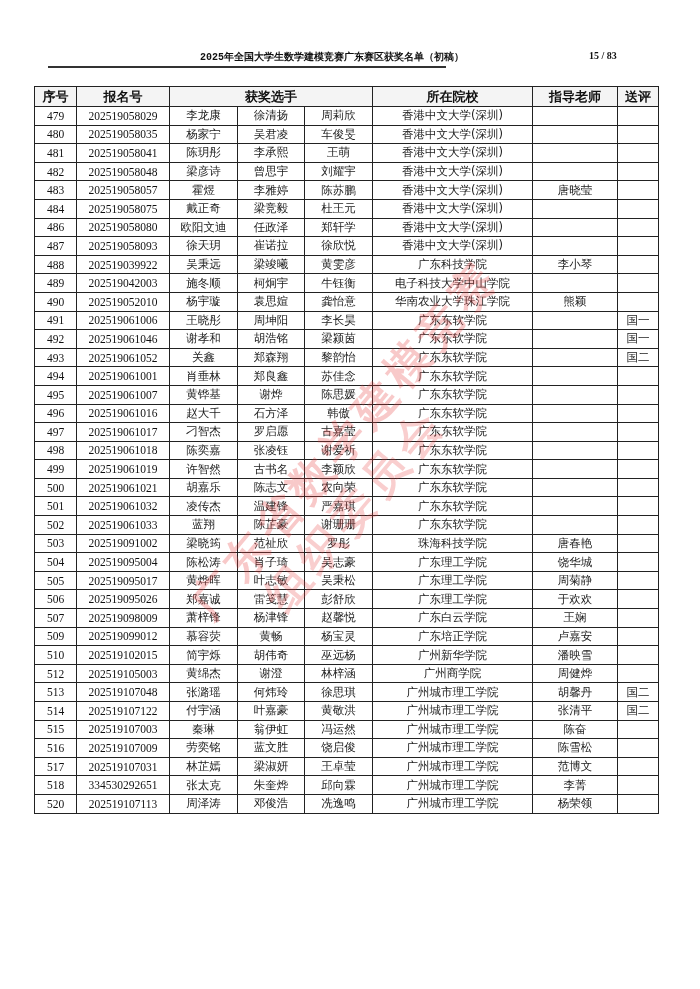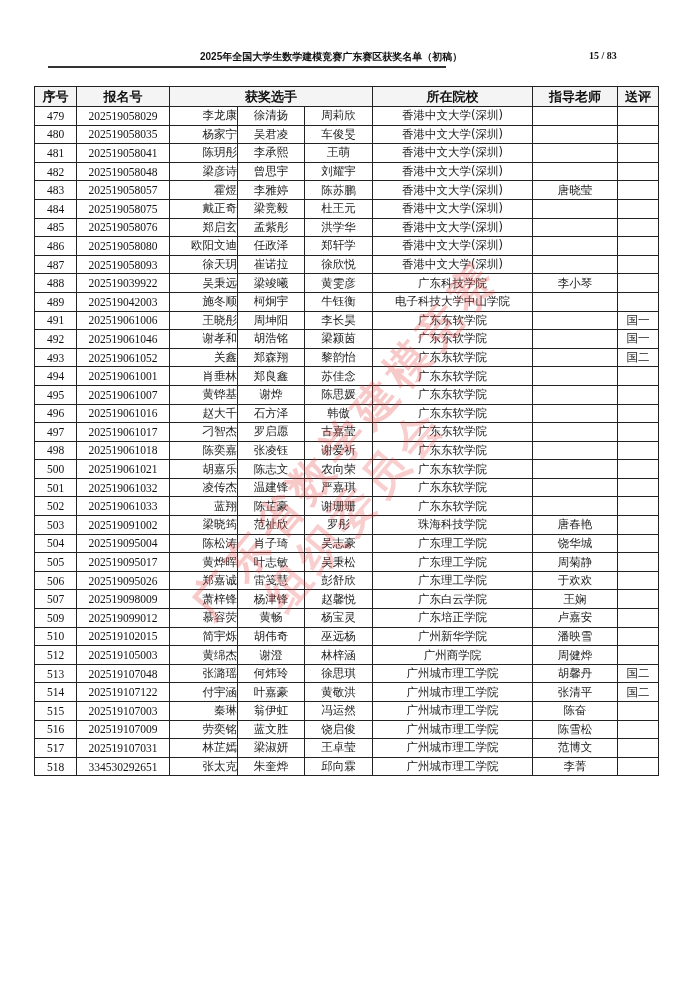--- a/index.html
+++ b/index.html
@@ -1,31 +1,31 @@
 <!DOCTYPE html>
 <html><head>
 <meta charset="utf-8">
 <style>
   html, body { margin: 0; padding: 0; background: #ffffff; }
   body { width: 700px; height: 989px; position: relative; overflow: hidden;
          font-family: "DejaVu Serif", "Liberation Serif", serif; color: #111; }
   .header-title { position: absolute; left: 155px; top: 0; width: 300px; font-size: 10px;
-                  font-weight: bold; white-space: nowrap; font-family: Liberation Sans, sans-serif; }
+                  font-weight: bold; white-space: nowrap; font-family: Liberation Mono, monospace; }
   .page-num { position: absolute; left: 418px; top: 50px; font-size: 10px; font-weight: bold;
               font-family: "Liberation Serif", serif; white-space: nowrap; }
   table.awards { position: absolute; left: 34px; top: 86px; border-collapse: collapse;
                  table-layout: fixed; width: 624px; }
   table.awards th, table.awards td { border: 1.3px solid #222; text-align: center;
                  padding: 0; overflow: hidden; white-space: nowrap; }
   table.awards th { height: 19px; font-size: 13px; font-weight: bold; background: #f4f4f4;
                  font-family: "DejaVu Sans", "Liberation Sans", sans-serif; }
   table.awards td { height: 17.6px; font-size: 11.5px; }
   td.num, td.reg { font-family: "Liberation Serif", serif; font-size: 12.5px; }
   td.name { border-left: none; border-right: none; font-family: "DejaVu Sans", sans-serif; font-size: 11px; color:#222; }
-  td.name.first { border-left: 1.3px solid #222; text-align: right; }
+  td.name.first { border-left: 1.3px solid #222; }
   td.name.last { border-right: 1.3px solid #222; }
   td.school, td.advisor, td.review { font-family: "DejaVu Sans", sans-serif; font-size: 11px; color:#222; }
   .watermark { position: absolute; left: 120px; top: 410px; transform: rotate(-50deg);
                transform-origin: center; color: rgba(230, 60, 60, 0.28); font-size: 44px;
                font-weight: bold; white-space: nowrap; letter-spacing: 6px; pointer-events: none;
                font-family: "DejaVu Sans", sans-serif; }
   .watermark2 { position: absolute; left: 230px; top: 480px; transform: rotate(-50deg);
                color: rgba(230, 60, 60, 0.25); font-size: 44px; font-weight: bold; white-space: nowrap;
                letter-spacing: 6px; pointer-events: none; font-family: "DejaVu Sans", sans-serif; }
 </style>
@@ -114,30 +114,20 @@
         <td class="num">484</td>
         <td class="reg">202519058075</td>
         <td class="name first">戴正奇</td>
         <td class="name">梁竞毅</td>
         <td class="name last">杜王元</td>
         <td class="school">香港中文大学(深圳)</td>
         <td class="advisor"></td>
         <td class="review"></td>
       </tr>
       <tr>
-        <td class="num">485</td>
-        <td class="reg">202519058076</td>
-        <td class="name first">郑启玄</td>
-        <td class="name">孟紫彤</td>
-        <td class="name last">洪学华</td>
-        <td class="school">香港中文大学(深圳)</td>
-        <td class="advisor"></td>
-        <td class="review"></td>
-      </tr>
-      <tr>
         <td class="num">486</td>
         <td class="reg">202519058080</td>
         <td class="name first">欧阳文迪</td>
         <td class="name">任政泽</td>
         <td class="name last">郑轩学</td>
         <td class="school">香港中文大学(深圳)</td>
         <td class="advisor"></td>
         <td class="review"></td>
       </tr>
       <tr>
@@ -164,20 +154,30 @@
         <td class="num">489</td>
         <td class="reg">202519042003</td>
         <td class="name first">施冬顺</td>
         <td class="name">柯炯宇</td>
         <td class="name last">牛钰衡</td>
         <td class="school">电子科技大学中山学院</td>
         <td class="advisor"></td>
         <td class="review"></td>
       </tr>
       <tr>
+        <td class="num">490</td>
+        <td class="reg">202519052010</td>
+        <td class="name first">杨宇璇</td>
+        <td class="name">袁思媗</td>
+        <td class="name last">龚怡意</td>
+        <td class="school">华南农业大学珠江学院</td>
+        <td class="advisor">熊颖</td>
+        <td class="review"></td>
+      </tr>
+      <tr>
         <td class="num">491</td>
         <td class="reg">202519061006</td>
         <td class="name first">王晓彤</td>
         <td class="name">周坤阳</td>
         <td class="name last">李长昊</td>
         <td class="school">广东东软学院</td>
         <td class="advisor"></td>
         <td class="review">国一</td>
       </tr>
       <tr>
@@ -239,20 +239,30 @@
         <td class="school">广东东软学院</td>
         <td class="advisor"></td>
         <td class="review"></td>
       </tr>
       <tr>
         <td class="num">498</td>
         <td class="reg">202519061018</td>
         <td class="name first">陈奕嘉</td>
         <td class="name">张凌钰</td>
         <td class="name last">谢爱祈</td>
+        <td class="school">广东东软学院</td>
+        <td class="advisor"></td>
+        <td class="review"></td>
+      </tr>
+      <tr>
+        <td class="num">499</td>
+        <td class="reg">202519061019</td>
+        <td class="name first">许智然</td>
+        <td class="name">古书名</td>
+        <td class="name last">李颖欣</td>
         <td class="school">广东东软学院</td>
         <td class="advisor"></td>
         <td class="review"></td>
       </tr>
       <tr>
         <td class="num">500</td>
         <td class="reg">202519061021</td>
         <td class="name first">胡嘉乐</td>
         <td class="name">陈志文</td>
         <td class="name last">农向荣</td>
@@ -413,17 +423,27 @@
       <tr>
         <td class="num">518</td>
         <td class="reg">334530292651</td>
         <td class="name first">张太克</td>
         <td class="name">朱奎烨</td>
         <td class="name last">邱向霖</td>
         <td class="school">广州城市理工学院</td>
         <td class="advisor">李菁</td>
         <td class="review"></td>
       </tr>
+      <tr>
+        <td class="num">520</td>
+        <td class="reg">202519107113</td>
+        <td class="name first">周泽涛</td>
+        <td class="name">邓俊浩</td>
+        <td class="name last">冼逸鸣</td>
+        <td class="school">广州城市理工学院</td>
+        <td class="advisor">杨荣领</td>
+        <td class="review"></td>
+      </tr>
     </tbody>
 </table>
 
 <div class="watermark">广东省数学建模竞赛</div>
 <div class="watermark2">组织委员会</div>
 
 </body></html>

